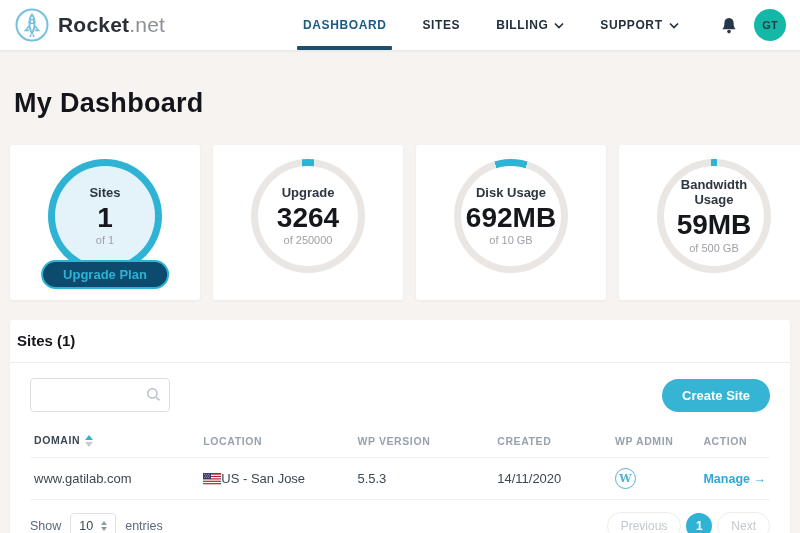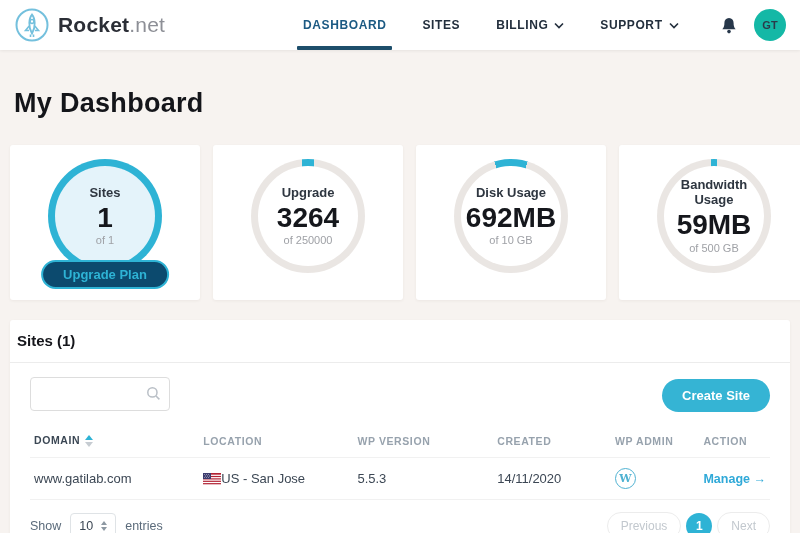--- a/index.html
+++ b/index.html
@@ -64,21 +64,21 @@
     background: #0c4a6e; border: 2px solid #2eb3d5; color: #2eb3d5;
     font-family: "Liberation Sans", sans-serif; font-size: 13px; font-weight: 700;
     border-radius: 16px; padding: 5px 20px; white-space: nowrap; cursor: pointer;
   }
 
   
   .panel { background: #fff; border-radius: 3px; box-shadow: 0 1px 3px rgba(60,50,40,.06); margin-top: 20px; }
   .panel-head { padding: 12px 7px; border-bottom: 1px solid #ececec; }
   .panel-title { font-size: 15px; font-weight: 800; color: #14151a; }
   .panel-body { padding: 14px 20px 10px; }
-  .toolbar { display: flex; align-items: flex-start; justify-content: space-between; gap: 48px; }
+  .toolbar { display: flex; align-items: center; justify-content: space-between; gap: 48px; }
   .search-wrap { position: relative; }
   .search-input {
     width: 140px; height: 34px; border: 1px solid #ddd; border-radius: 4px;
     padding: 0 30px 0 10px; font-size: 13px; color: #333; outline: none; background: #fff;
   }
   .search-icon { position: absolute; right: 9px; top: 9px; }
   .create-btn {
     background: #35b4d4; color: #fff; border: none; border-radius: 17px;
     font-family: "Liberation Sans", sans-serif; font-size: 13px; font-weight: 700;
     padding: 9px 20px; cursor: pointer; margin-top: 2px;

